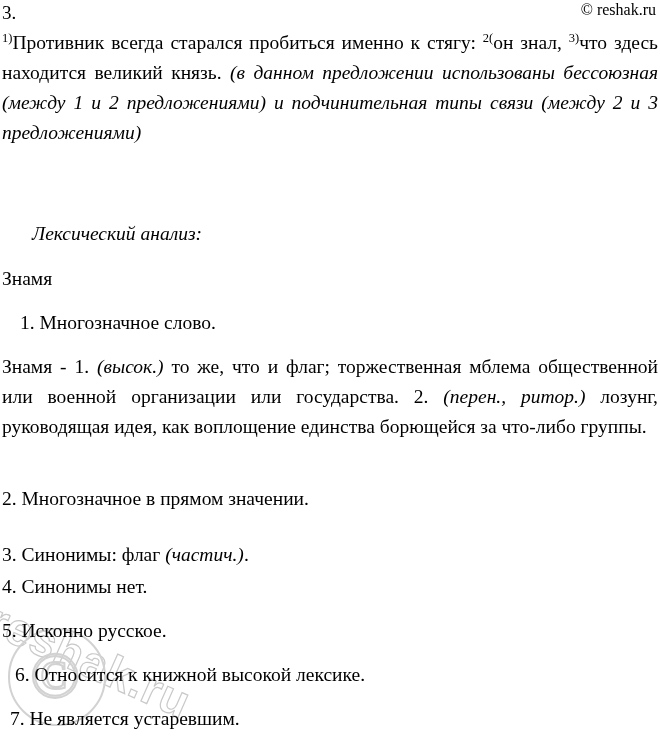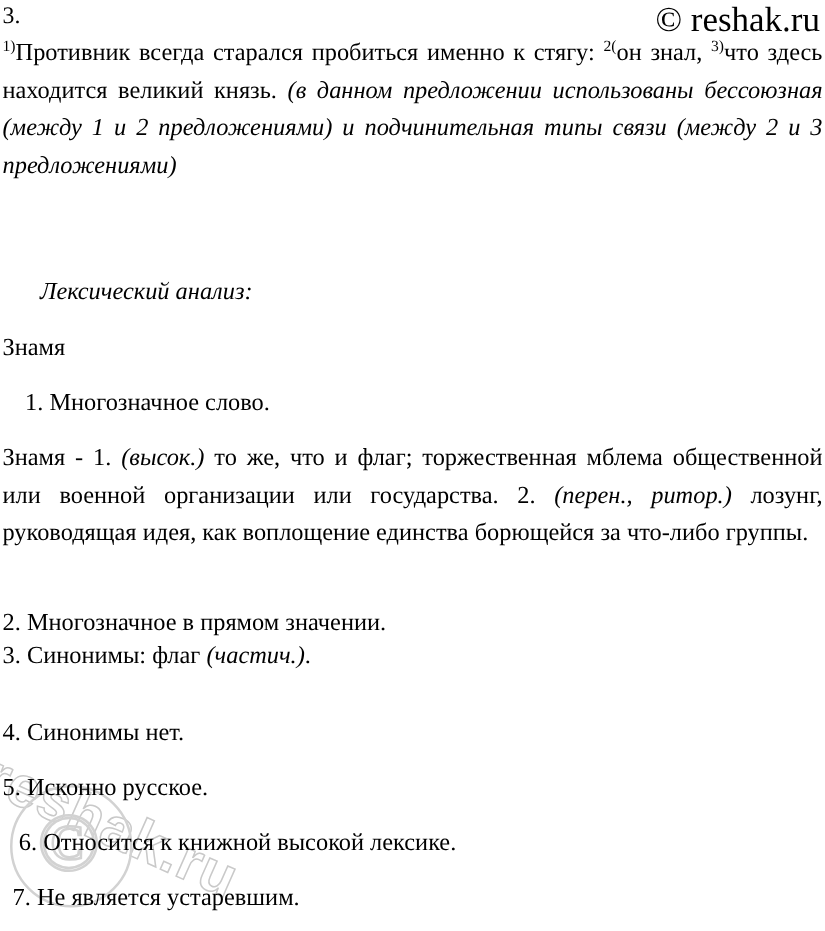--- a/index.html
+++ b/index.html
@@ -79,21 +79,21 @@
   .task-no {
     position: absolute;
     left: 2px;
     top: 2px;
     font-size: 19px;
   }
   .copyright {
     position: absolute;
     right: 4px;
     top: 1px;
-    font-size: 28px;
+    font-size: 16px;
     white-space: nowrap;
     margin-left: 44px;
   }
 
   p {
     margin: 0;
     font-size: 19.5px;
     line-height: 30px;
   }
   .just {
@@ -107,21 +107,21 @@
     vertical-align: super;
     line-height: 0;
   }
 
   .block-sent  { position: absolute; left: 2px; top: 28px;  width: 656px; }
   .block-lex   { position: absolute; left: 2px; top: 219px; width: 656px; margin-left: 30px; }
   .block-word  { position: absolute; left: 2px; top: 264px; width: 656px; }
   .block-i1    { position: absolute; left: 20px; top: 308px; width: 656px; }
   .block-def   { position: absolute; left: 2px; top: 352px; width: 656px; }
   .block-i2    { position: absolute; left: 2px; top: 484px; width: 656px; }
-  .block-i3    { position: absolute; left: 2px; top: 510px; width: 656px; }
+  .block-i3    { position: absolute; left: 2px; top: 540px; width: 656px; }
   .block-i4    { position: absolute; left: 2px; top: 572px; width: 656px; }
   .block-i5    { position: absolute; left: 2px; top: 616px; width: 656px; }
   .block-i6    { position: absolute; left: 15px; top: 660px; width: 656px; }
   .block-i7    { position: absolute; left: 10px; top: 704px; width: 656px; font-family: Liberation Serif, serif; }
 </style>
 </head>
 <body>
 
 <div id="page">
 

